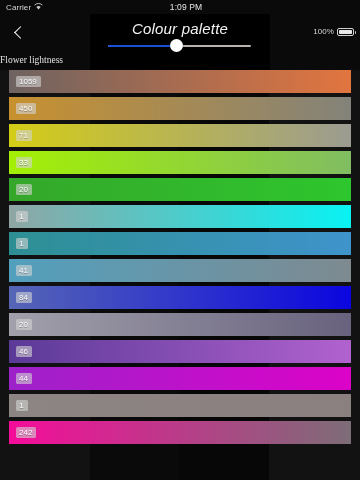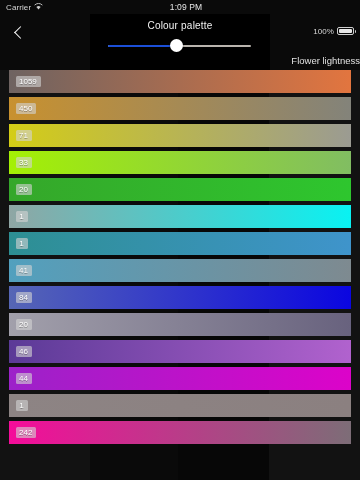--- a/index.html
+++ b/index.html
@@ -31,21 +31,21 @@
     align-items: center;
     justify-content: space-between;
     padding: 0 6px;
     color: #d8d8d8;
     font-size: 8px;
     letter-spacing: 0.1px;
     z-index: 6;
   }
   .sb-left, .sb-right {
     display: flex;
-    align-items: center;
+    align-items: flex-end;
     gap: 3px;
     min-width: 70px;
   }
   .sb-right { justify-content: flex-end; margin-top: 48px; }
   .sb-center {
     position: absolute;
     left: 12px; right: 0;
     text-align: center;
     font-size: 8.5px;
     color: #e6e6e6;
@@ -106,23 +106,24 @@
     border-bottom: 1.6px solid #ffffff;
     transform: rotate(45deg);
     margin-left: 3px;
   }
   .header-title {
     position: absolute;
     top: 6px;
     left: 0; right: 0;
     text-align: center;
     color: #f2f2f2;
-    font-size: 10px;
+    font-size: 15px;
     letter-spacing: 0.2px;
     z-index: 2;
+    font-style: italic;
   }
   .slider-wrap {
     position: absolute;
     top: 25px;
     left: 108px;
     width: 143px;
     height: 14px;
     z-index: 3;
     cursor: pointer;
   }
@@ -151,24 +152,25 @@
     margin-left: -6.5px;
     border-radius: 50%;
     background: #ffffff;
     box-shadow: 0 0 2px rgba(0,0,0,0.6);
     cursor: grab;
   }
   .slider-caption {
     position: absolute;
     top: 41px;
     left: 0; right: 0;
-    text-align: right;
+    text-align: left;
     color: #e2e2e2;
     font-size: 9.5px;
     z-index: 2;
+    font-family: Liberation Serif, serif;
   }
 
   
   .palette {
     position: relative;
     width: 100%;
     height: 410px;
     background: #121212;
     overflow: hidden;
   }

